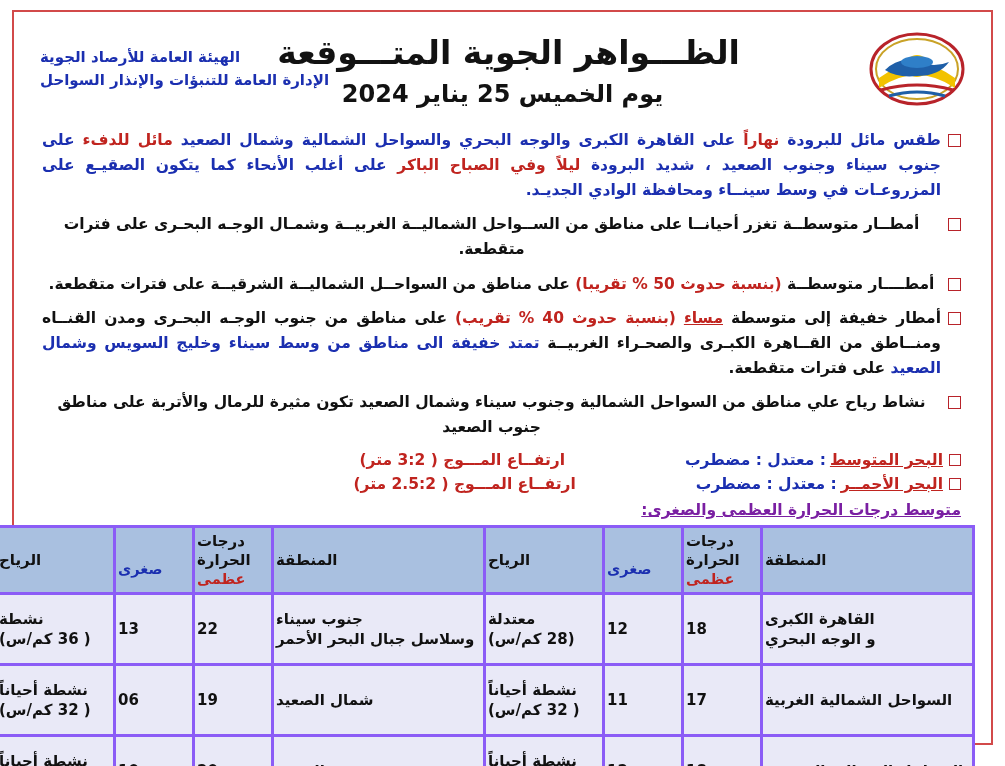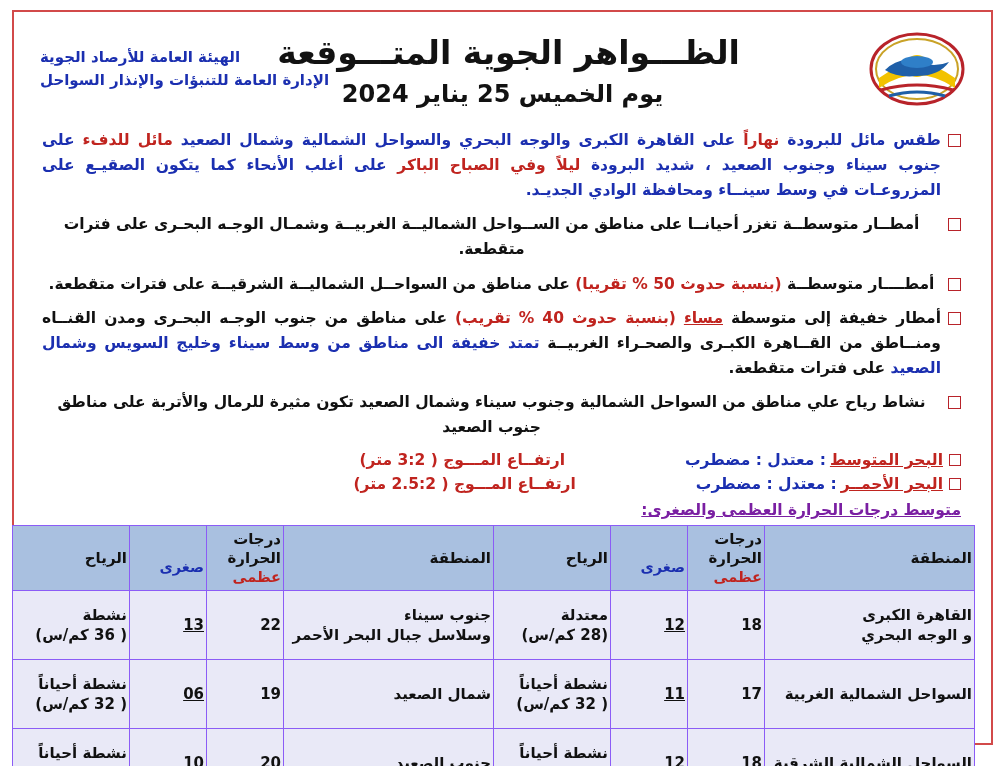--- a/index.html
+++ b/index.html
@@ -165,22 +165,22 @@
   
   .table-wrap {
     padding: 0 16px;
   }
   table.wx {
     width: 100%;
     border-collapse: collapse;
     table-layout: fixed;
   }
   table.wx th, table.wx td {
-    border: 1px solid #8b5cf6;
-    text-align: right;
+    border: 3px solid #8b5cf6;
+    text-align: left;
     vertical-align: middle;
     padding: 4px 2px;
   }
   table.wx thead th {
     background: #a9c0e0;
     height: 52px;
     font-size: 15px;
     font-weight: bold;
     color: #111111;
   }
@@ -191,21 +191,21 @@
   .th-min { color: #1b2fb0; font-size: 14.5px; }
   table.wx tbody td {
     background: #e9e9f7;
     height: 60px;
     font-size: 15px;
     font-weight: bold;
     color: #111111;
   }
   td.region { font-size: 15px; color: #111111; line-height: 1.35; }
   td.tmax { font-size: 21px; font-weight: bold; color: #c0241f; }
-  td.tmin { font-size: 21px; font-weight: bold; color: #1b2fb0; text-decoration: underline; }
+  td.tmin { font-size: 21px; font-weight: bold; color: #1b2fb0; }
   td.wind { font-size: 14.5px; font-weight: bold; color: #c0241f; line-height: 1.35; }
   td.wind.moderate { color: #111111; }
   .col-w-wind { width: 112px; }
   .col-w-temp { width: 72px; }
   .col-w-region { width: 205px; }
 </style>
 </head>
 <body>
 
 <div class="page">

